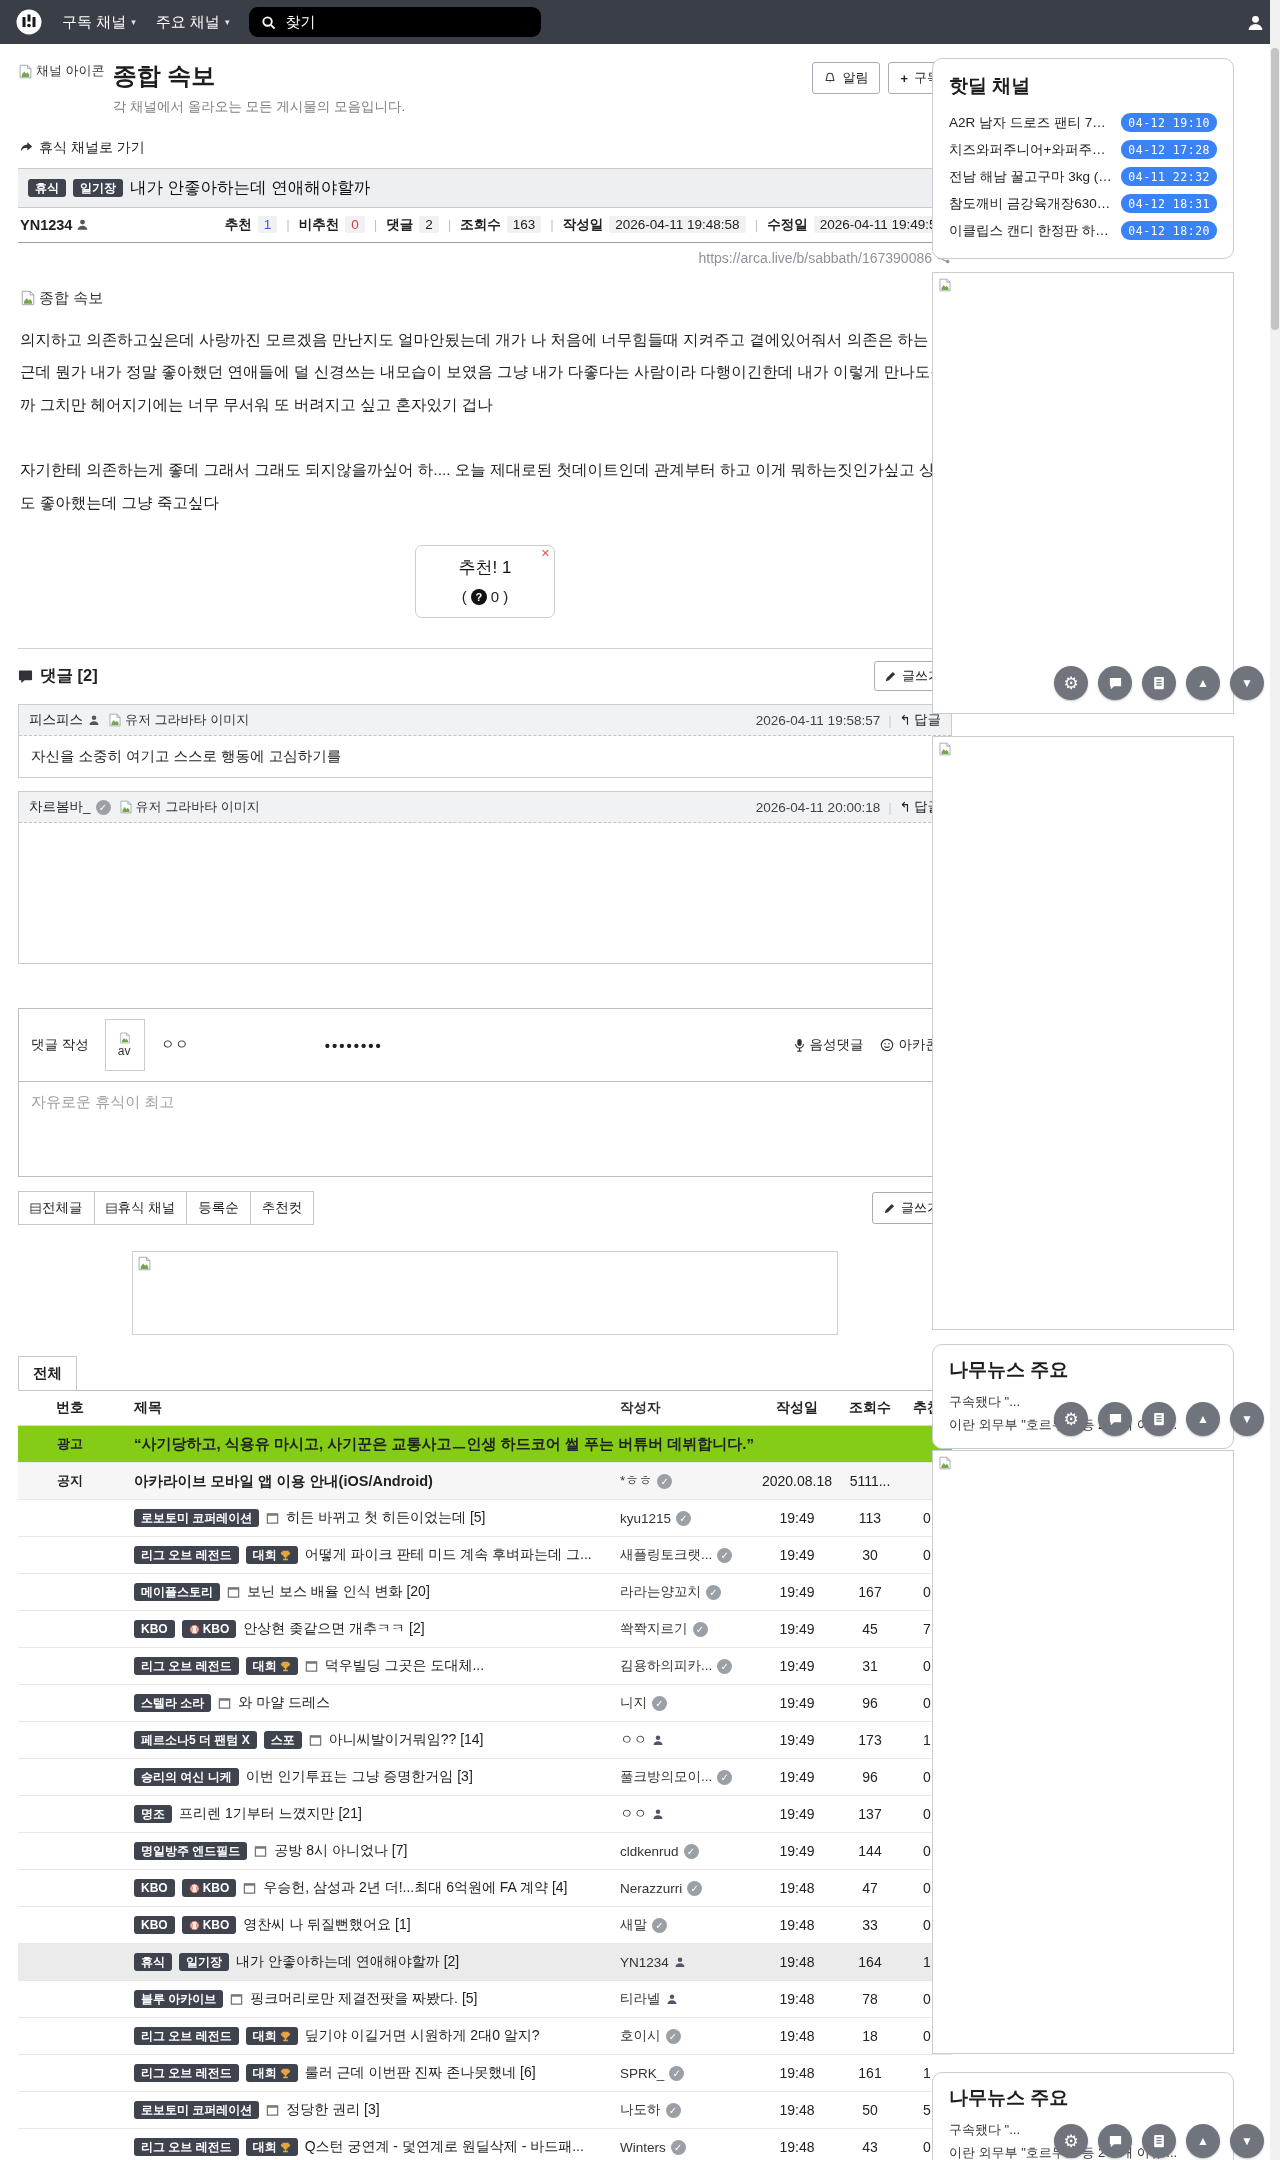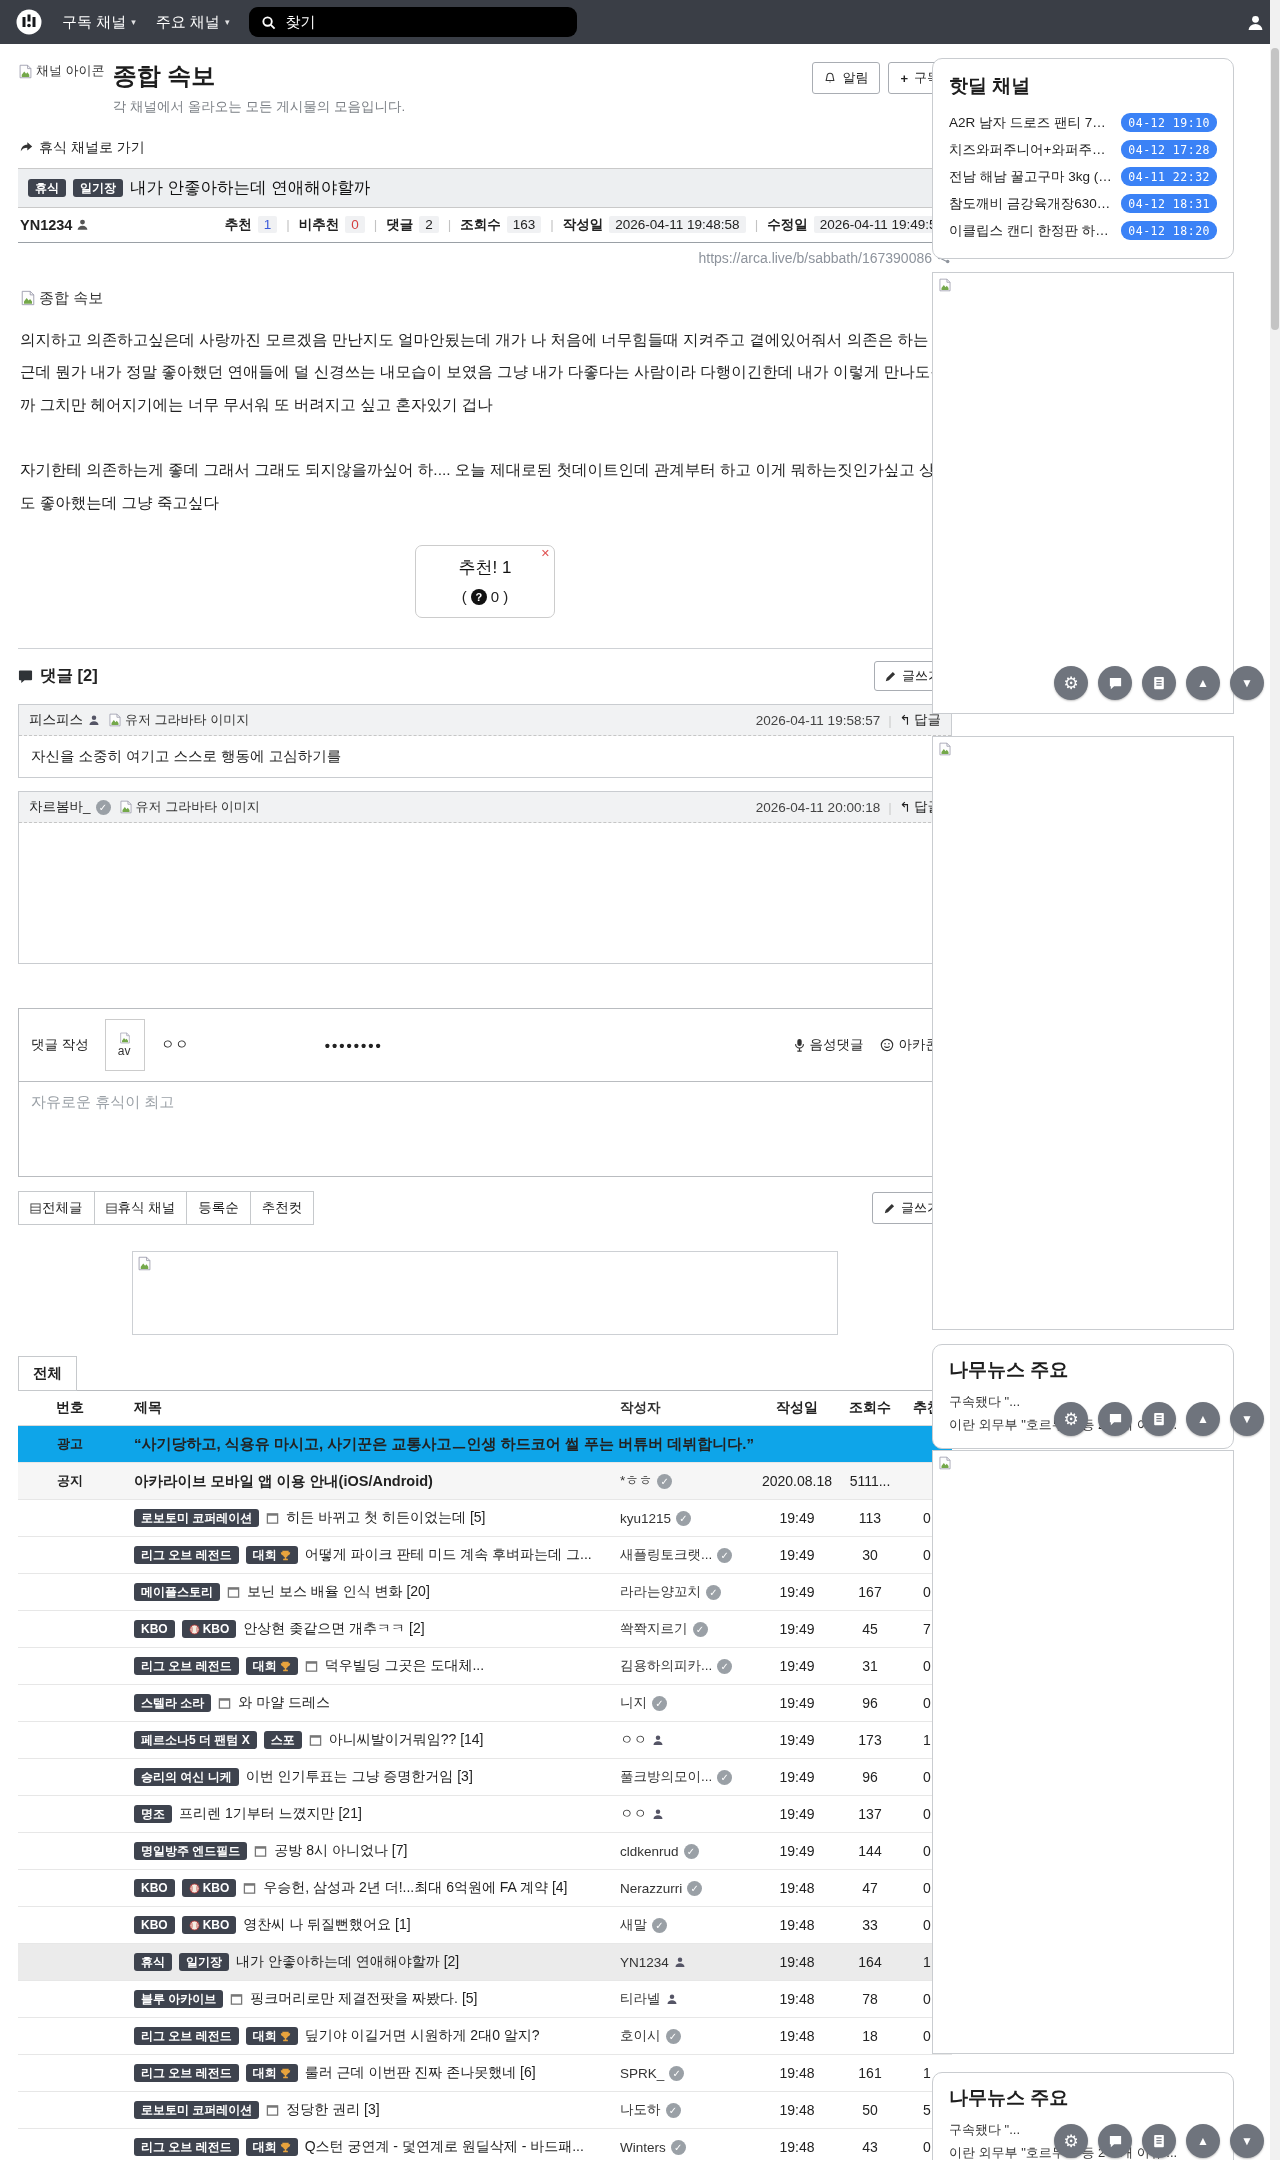--- a/index.html
+++ b/index.html
@@ -5,21 +5,21 @@
   html,body{margin:0;padding:0;background:#fff;}
   .page{position:relative;width:1280px;height:2160px;overflow:hidden;background:#fff;
         font-family:"Liberation Sans","DejaVu Sans",sans-serif;color:#222;}
   svg{display:block;}
   
   .navbar{position:absolute;left:0;top:0;width:1280px;height:44px;background:#3a3e46;
           display:flex;align-items:center;padding:0 16px;box-sizing:border-box;gap:20px;}
   .nav-menu{color:#fff;font-size:15px;display:flex;align-items:center;gap:5px;cursor:pointer;}
   .caret{font-size:9px;opacity:.85;}
   .searchbox{display:flex;align-items:center;gap:9px;background:#000;border-radius:9px;
-             height:30px;width:328px;padding:0 12px;box-sizing:border-box;}
+             height:30px;width:292px;padding:0 12px;box-sizing:border-box;}
   .searchbox span{color:#fff;font-size:15px;}
   .nav-right{margin-left:auto;}
   
   .scroll-track{position:absolute;right:0;top:0;width:10px;height:2160px;background:#f1f1f1;}
   .scroll-thumb{position:absolute;right:1px;top:48px;width:8px;height:282px;background:#c4c4c4;border-radius:4px;}
   
   .main{position:absolute;left:18px;top:50px;width:934px;}
   .chan-head{display:flex;align-items:flex-start;gap:8px;padding:12px 0 10px;}
   .alt-inline{display:flex;align-items:center;gap:3px;font-size:13px;color:#333;}
   .chan-title{font-size:24px;font-weight:bold;color:#1d1d1d;line-height:1.15;}
@@ -87,21 +87,21 @@
           align-items:center;gap:1px;margin-left:-1px;cursor:pointer;}
   .lt-btn:first-child{margin-left:0;}
   .ltoolbar .btn-outline{margin-left:auto;padding:6px 11px;}
   
   .main-ad{margin:26px auto 20px;width:706px;height:84px;border:1px solid #cdd0d4;padding:4px;box-sizing:border-box;}
   .board-tab{display:inline-block;border:1px solid #c6c9cc;background:#fff;padding:7px 14px;
              font-size:14.5px;font-weight:bold;position:relative;top:1px;cursor:pointer;}
   .btable{border-top:1px solid #b9bcc0;}
   .brow{display:flex;align-items:center;height:36px;border-bottom:1px solid #e7e7e7;font-size:14px;}
   .brow.header{height:34px;font-weight:bold;border-bottom:1px solid #d9d9d9;}
-  .brow.ad-row{background:#0ea5e9;justify-content:flex-end;}
+  .brow.ad-row{background:#84cc16;justify-content:flex-end;}
   .brow.notice-row{background:#f6f6f6;}
   .brow.hl{background:#ebebeb;}
   .c-num{width:104px;text-align:center;flex:none;font-size:13px;}
   .brow.header .c-num{font-size:14px;}
   .c-title{flex:1;min-width:0;display:flex;align-items:center;gap:7px;padding-left:12px;
            white-space:nowrap;overflow:hidden;}
   .c-author{width:136px;flex:none;display:flex;align-items:center;gap:5px;font-size:13.5px;color:#333;
             white-space:nowrap;overflow:hidden;}
   .c-date{width:82px;flex:none;text-align:center;}
   .c-views{width:64px;flex:none;text-align:center;}

